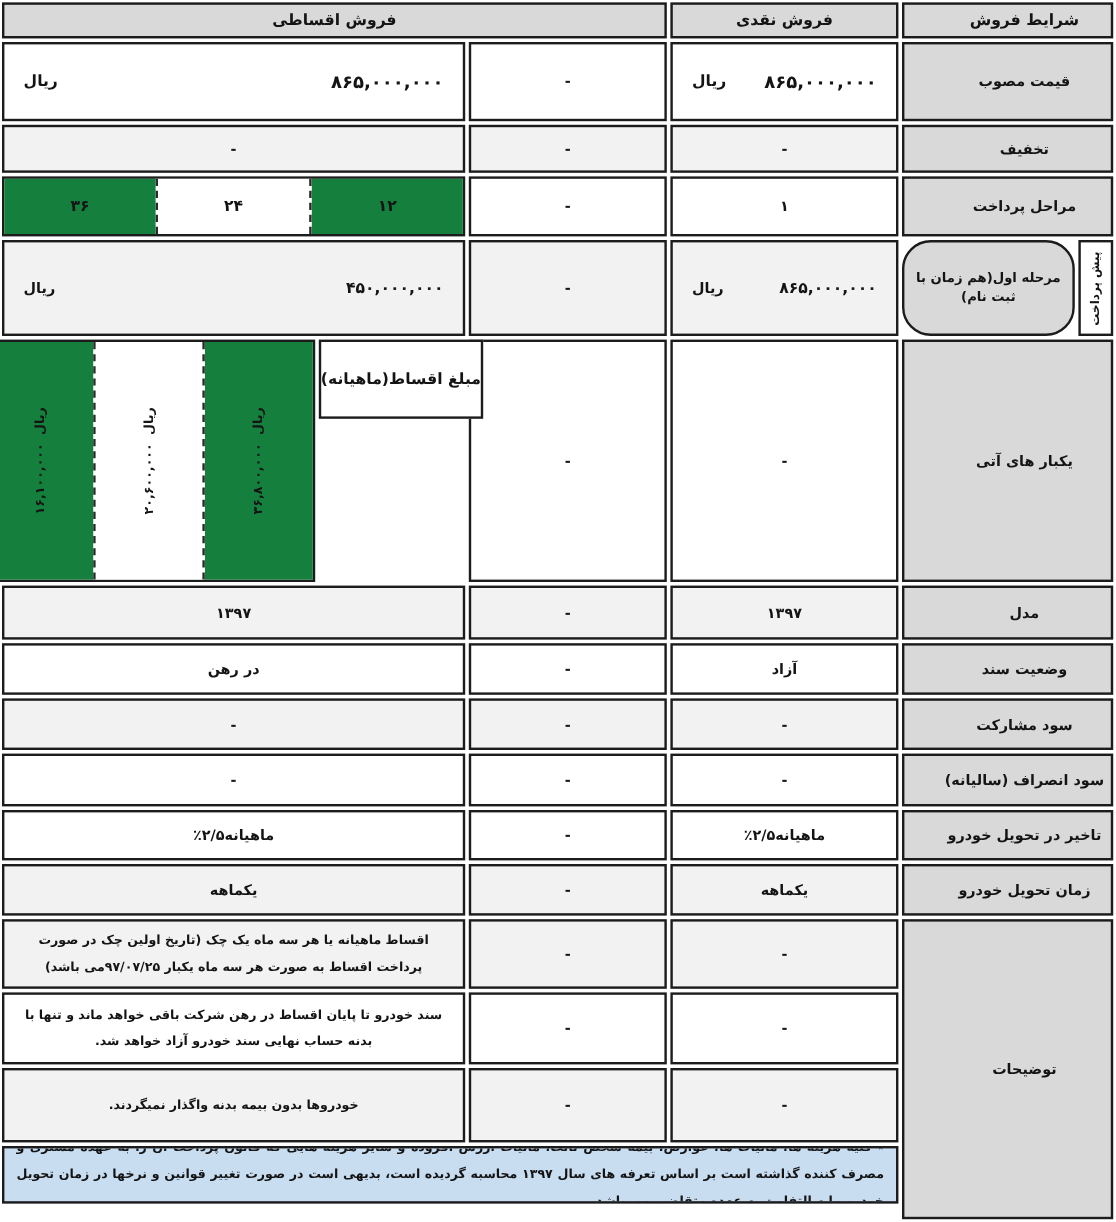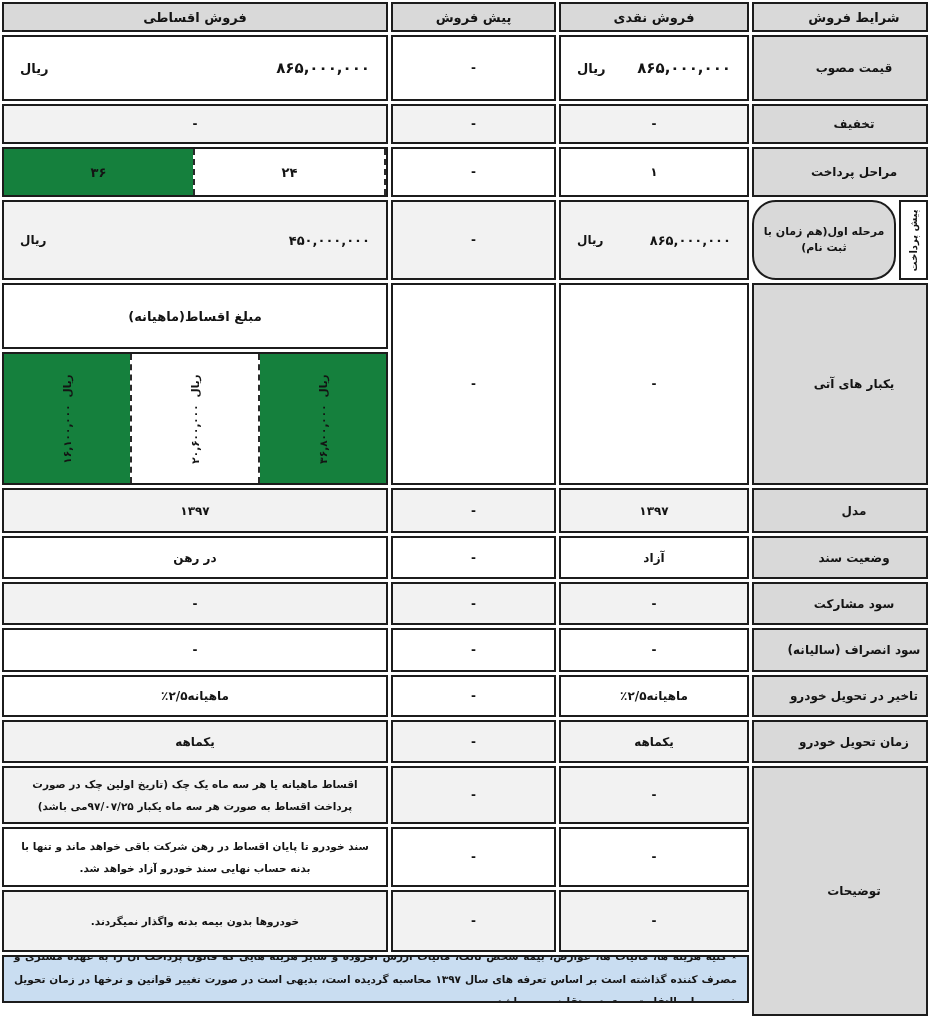--- a/index.html
+++ b/index.html
@@ -55,21 +55,21 @@
   .amt.mid .num { font-size: 13px; }
   .amt.mid .cur { font-size: 12px; }
   .num { direction: ltr; unicode-bidi: isolate; letter-spacing: 0.5px; }
   .ltrtxt { direction: ltr; unicode-bidi: isolate; }
   
   .subbox { border: 2px solid #1c1c1c; display: flex; padding: 0; background: #f2f2f2; }
   .sub { flex: 1; display: flex; align-items: center; justify-content: center; font-size: 13px; background: #15803d; }
   .sub.mid { background: #ffffff; border-right: 2px dashed #2a2a2a; border-left: 2px dashed #2a2a2a; }
   
   .bare { border: none; padding: 0; background: transparent; }
-  .vstack { display: flex; flex-direction: column; gap: 3px; justify-content: center; }
+  .vstack { display: flex; gap: 3px; justify-content: center; }
   .hsplit { display: flex; gap: 3px; }
   .strip { width: 29px; flex: none; background: #ffffff; }
   .small-lbl { font-size: 11px; flex: 1; border-radius: 24px; }
   .inst-sub-head { height: 66px; flex: none; font-size: 13px; }
   .vcells { flex: 1; }
   .vtxt {
     transform: rotate(-90deg);
     white-space: nowrap;
     display: flex; gap: 7px; align-items: baseline;
     direction: rtl;
@@ -93,21 +93,20 @@
   .dash { font-size: 12px; }
 </style>
 </head>
 <body>
 
 <div class="sheet">
 
   <div class="row h-head">
     <div class="cell hd label-col">شرایط فروش</div>
     <div class="cell hd cash-col">فروش نقدی</div>
-    <div class="cell hd presale-col">پیش فروش</div>
     <div class="cell hd inst-col">فروش اقساطی</div>
   </div>
 
   <div class="row h-price">
     <div class="cell lbl label-col">قیمت مصوب</div>
     <div class="cell cash-col amt big">
       <span class="num">۸۶۵,۰۰۰,۰۰۰</span>
       <span class="cur">ریال</span>
     </div>
     <div class="cell presale-col dash">-</div>
@@ -122,20 +121,21 @@
     <div class="cell alt cash-col dash">-</div>
     <div class="cell alt presale-col dash">-</div>
     <div class="cell alt inst-col dash">-</div>
   </div>
 
   <div class="row h-stages">
     <div class="cell lbl label-col">مراحل پرداخت</div>
     <div class="cell cash-col">۱</div>
     <div class="cell presale-col dash">-</div>
     <div class="subbox inst-col">
+      <div class="sub">۱۲</div>
       <div class="sub mid">۲۴</div>
       <div class="sub">۳۶</div>
     </div>
   </div>
 
   <div class="row h-down">
     <div class="label-col hsplit bare">
       <div class="cell strip">
         <span class="vstrip-txt">پیش پرداخت</span>
       </div>

